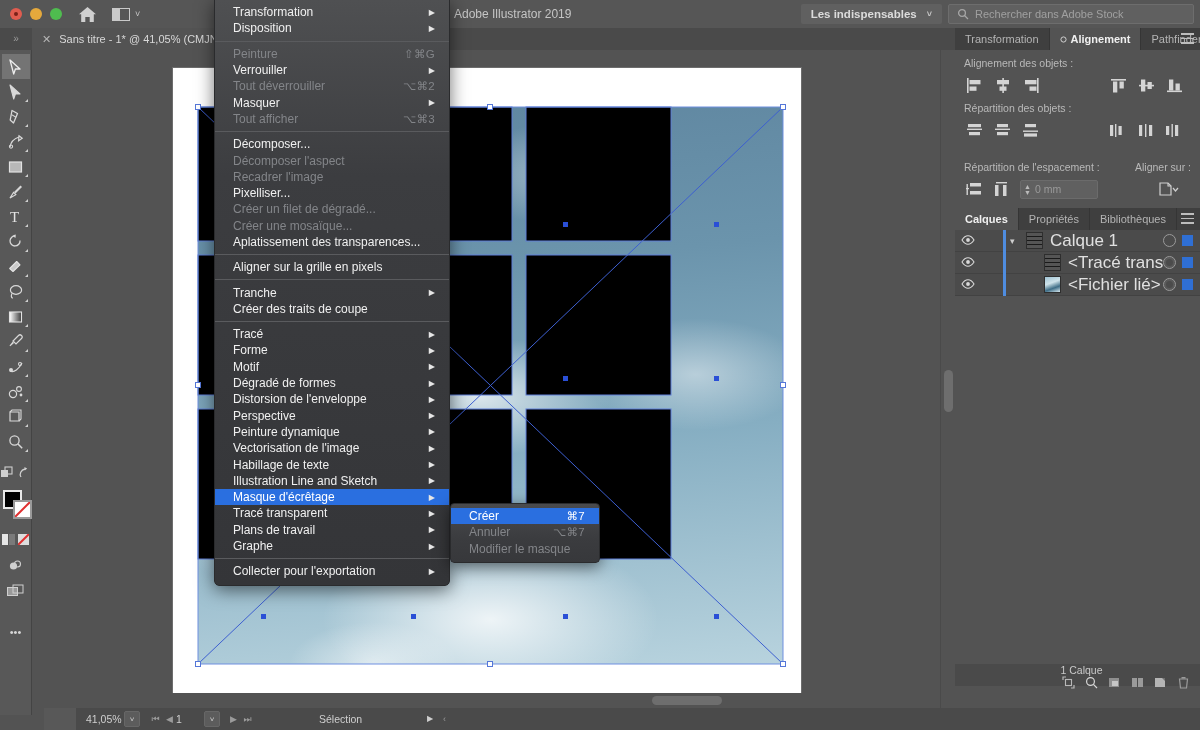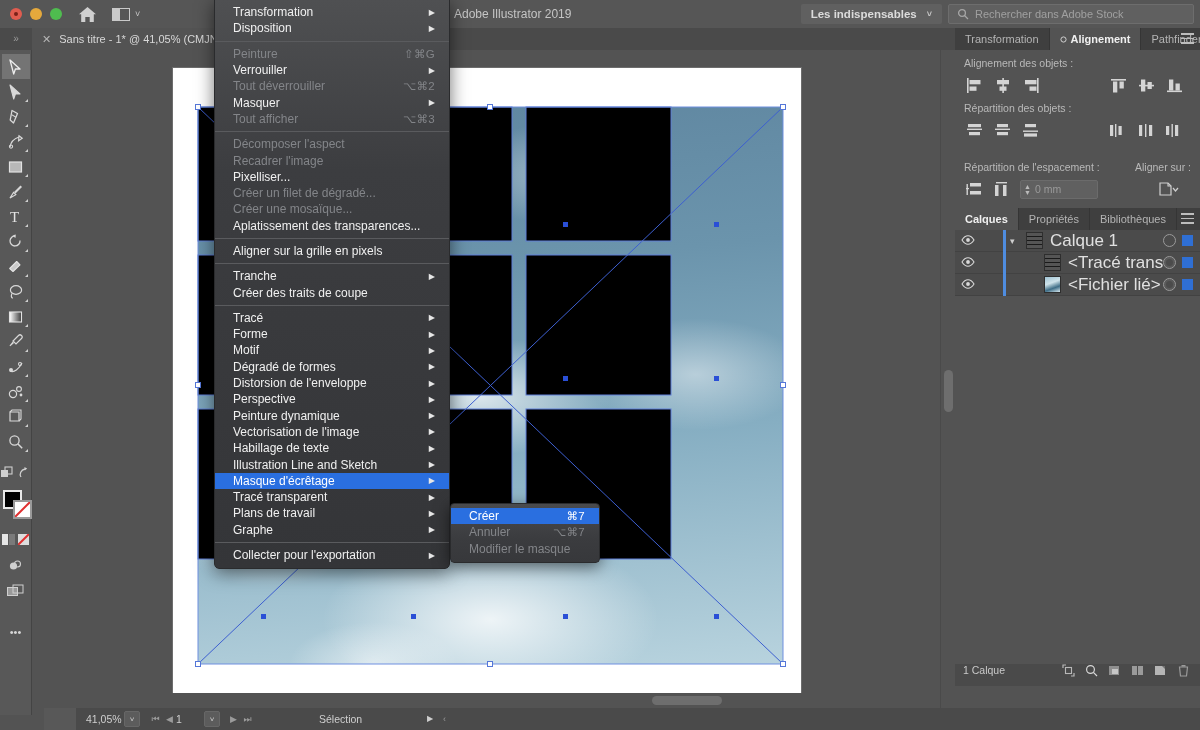--- a/index.html
+++ b/index.html
@@ -202,22 +202,22 @@
   .lrow .eye{ width:26px; text-align:center; }
   .lrow .lockcell{ width:22px; }
   .lrow .colbar{ width:3px; height:22px; background:#4f8de0; }
   .lthumb{ width:17px;height:17px; margin-left:6px; border:1px solid #2e2e2e; }
   .lname{ flex:1; padding-left:7px; font-size:17px; color:#e0e0e0; white-space:nowrap; overflow:hidden;}
   .ltarget{ width:13px;height:13px;border-radius:50%; border:1.5px solid #9a9a9a; margin-right:6px;}
   .lsel{ width:11px;height:11px; background:#2f6fd4; margin-right:7px; position:relative;}
   .chk{ width:10px; color:#cfcfcf; font-size:9px; margin-left:4px;}
   #layerfoot{
     position:absolute; left:0; bottom:0; width:245px; height:22px;
-    background:#4a4a4a; display:flex; 
-    font-size:10.5px; color:#c9c9c9; padding-left:8px;
+    background:#4a4a4a; display:flex; align-items:center;
+    font-size:10.5px; color:#c9c9c9; padding-left:8px;flex-direction:column;
   }
   #layerfoot .icons{ margin-left:auto; display:flex; gap:10px; padding-right:10px; }
 
   
   #statusbar{
     position:absolute; left:0; bottom:0; width:1200px; height:22px;
     background:#4a4a4a; display:flex; align-items:center;
     font-size:10.5px; color:#cfcfcf;margin-left:44px;
   }
   #status-left{ position:absolute; left:0;top:0;width:32px;height:22px;background:#585858;}
@@ -560,20 +560,23 @@
     </div>
     <div class="mi">
       <span class="lbl">Masquer</span>
       <span class="tri">▶</span>
     </div>
     <div class="mi dim">
       <span class="lbl">Tout afficher</span>
       <span class="key">⌥⌘3</span>
     </div>
     <div class="msep"></div>
+    <div class="mi">
+      <span class="lbl">Décomposer...</span>
+    </div>
     <div class="mi dim">
       <span class="lbl">Décomposer l'aspect</span>
     </div>
     <div class="mi dim">
       <span class="lbl">Recadrer l'image</span>
     </div>
     <div class="mi">
       <span class="lbl">Pixelliser...</span>
     </div>
     <div class="mi dim">

